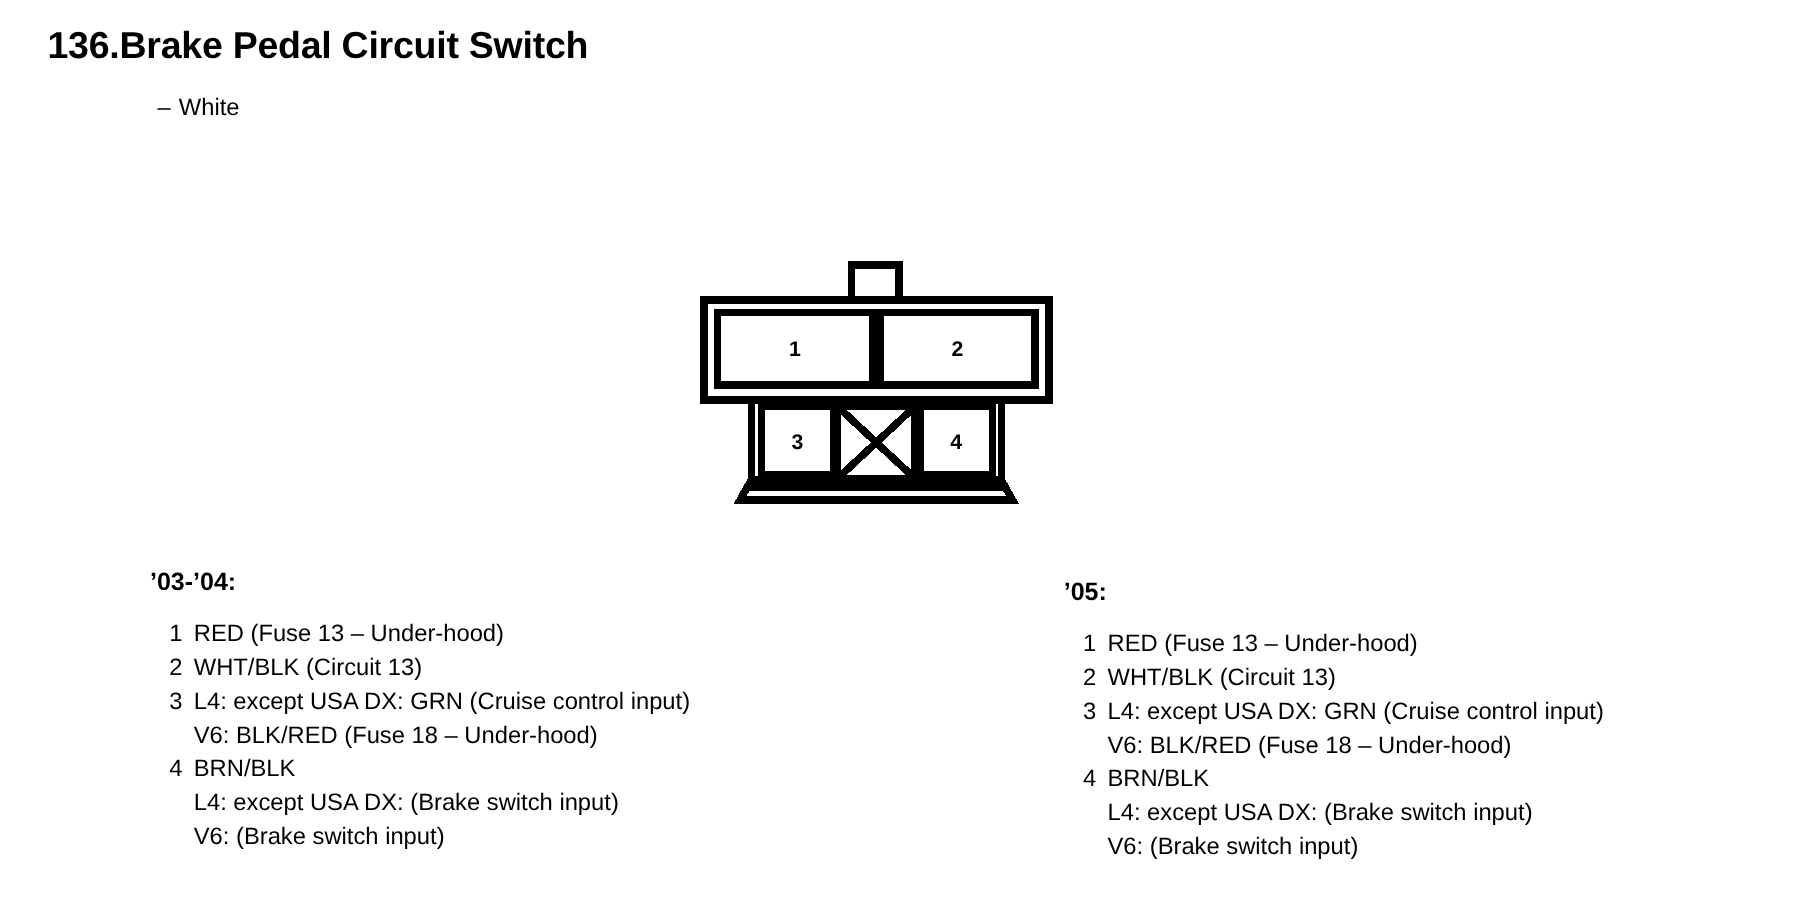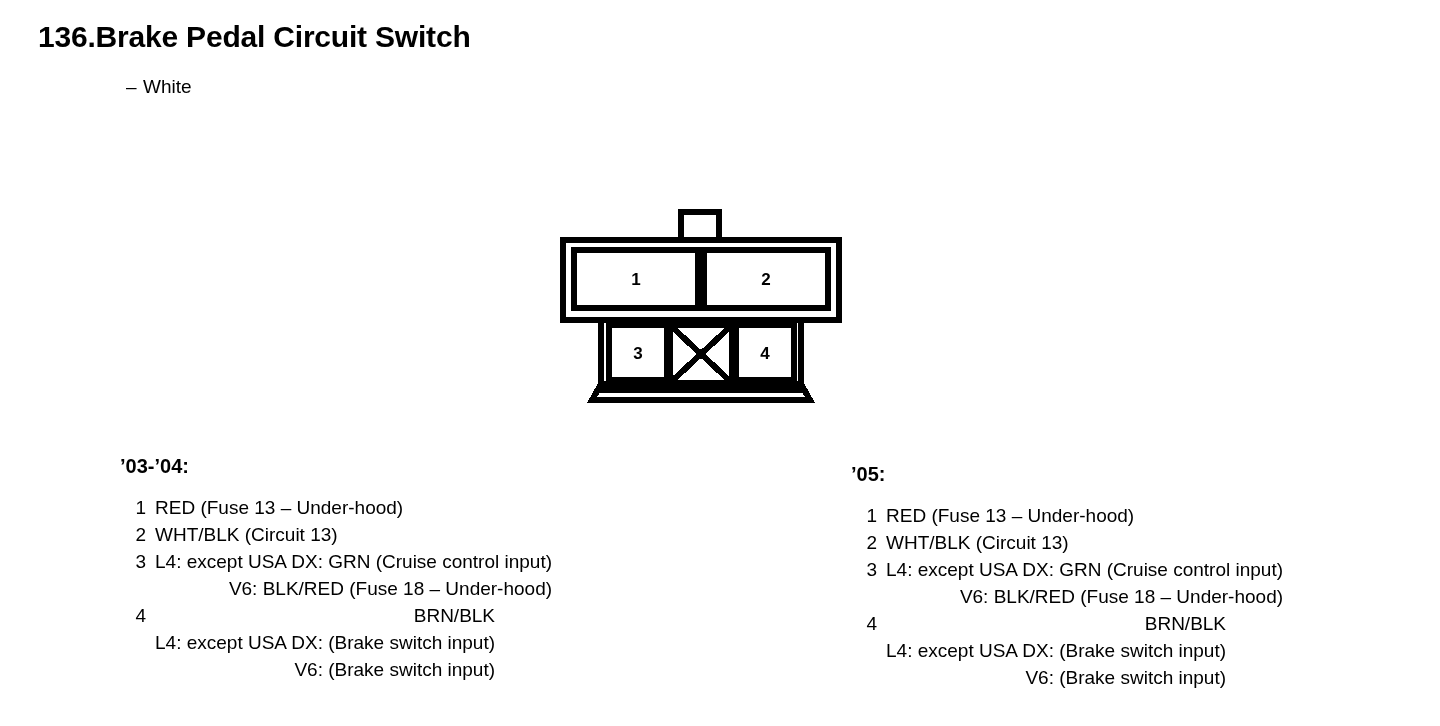--- a/index.html
+++ b/index.html
@@ -88,21 +88,20 @@
   .pin-num {
     width: 26px;
     flex: 0 0 26px;
     text-align: right;
     padding-right: 9px;
     box-sizing: content-box;
   }
   .pin-lines {
     display: flex;
     flex-direction: column;
-    text-align: right;
   }
   .pin-line {
     white-space: nowrap;
   }
 </style>
 </head>
 <body>
 
 <div class="page-title">
   <span class="title-num">136.</span><span>Brake Pedal Circuit Switch</span>

